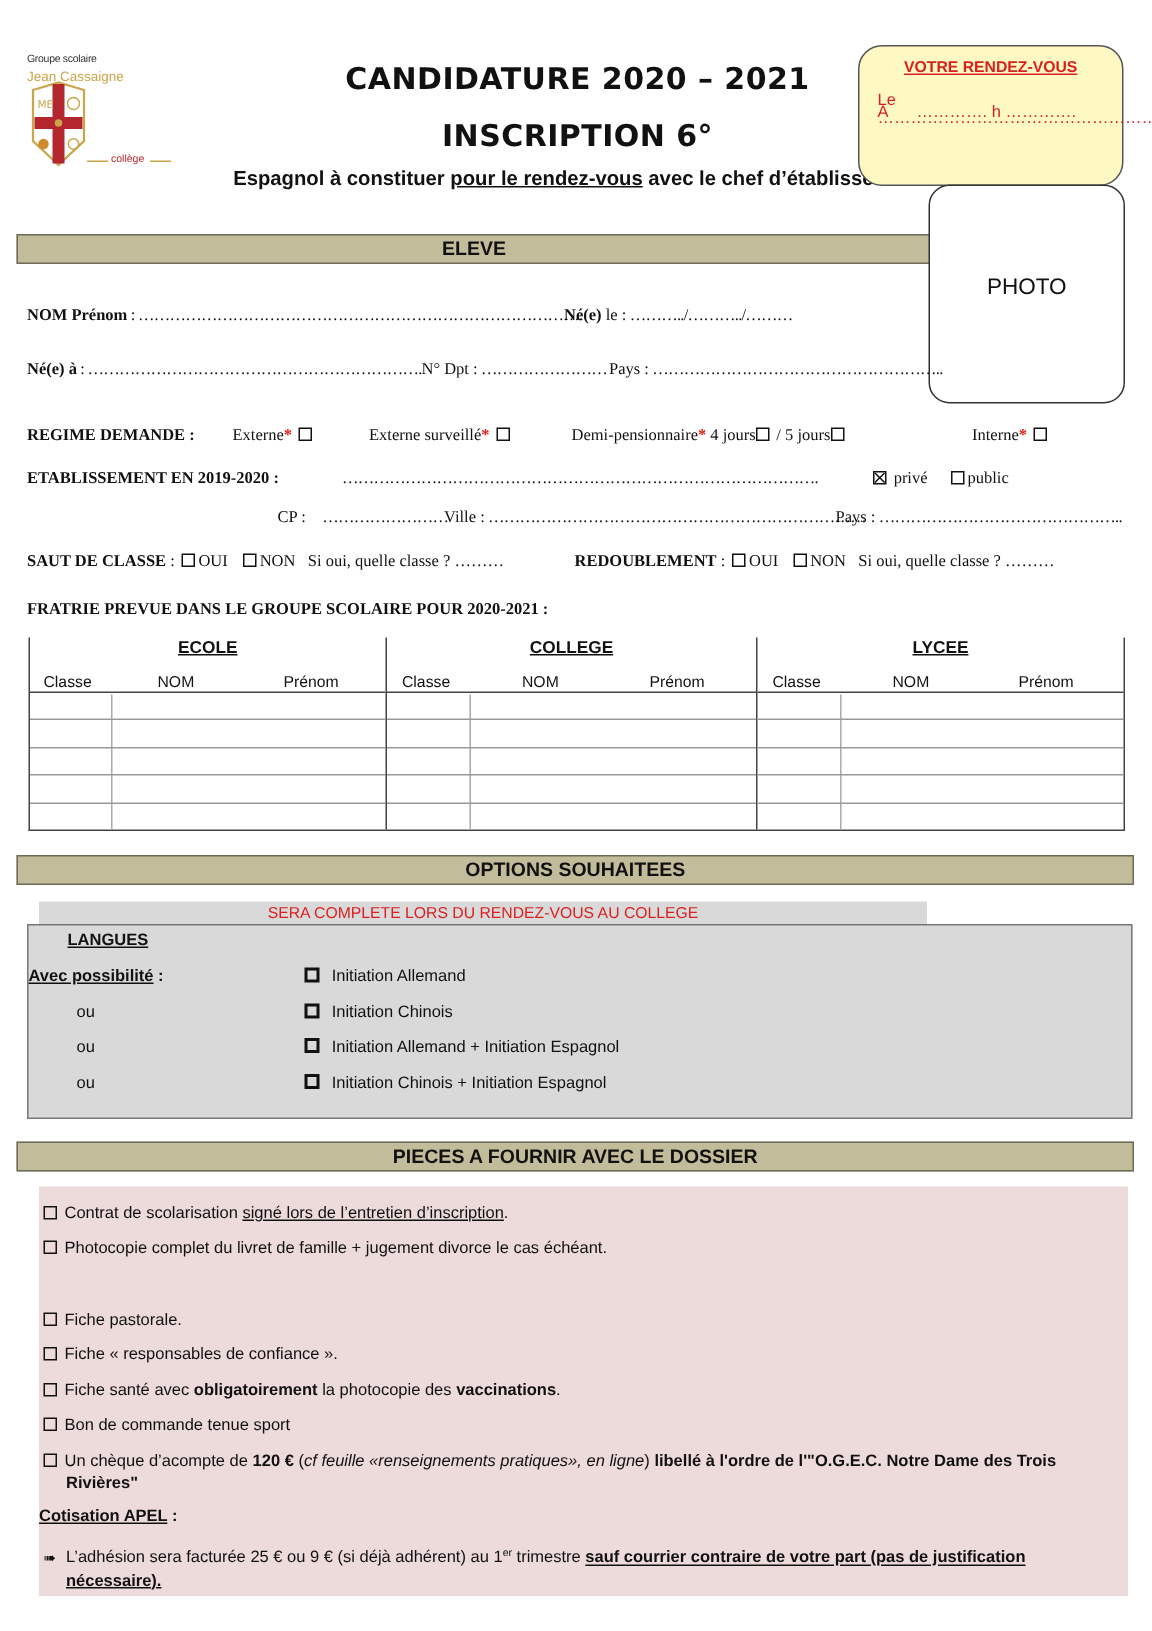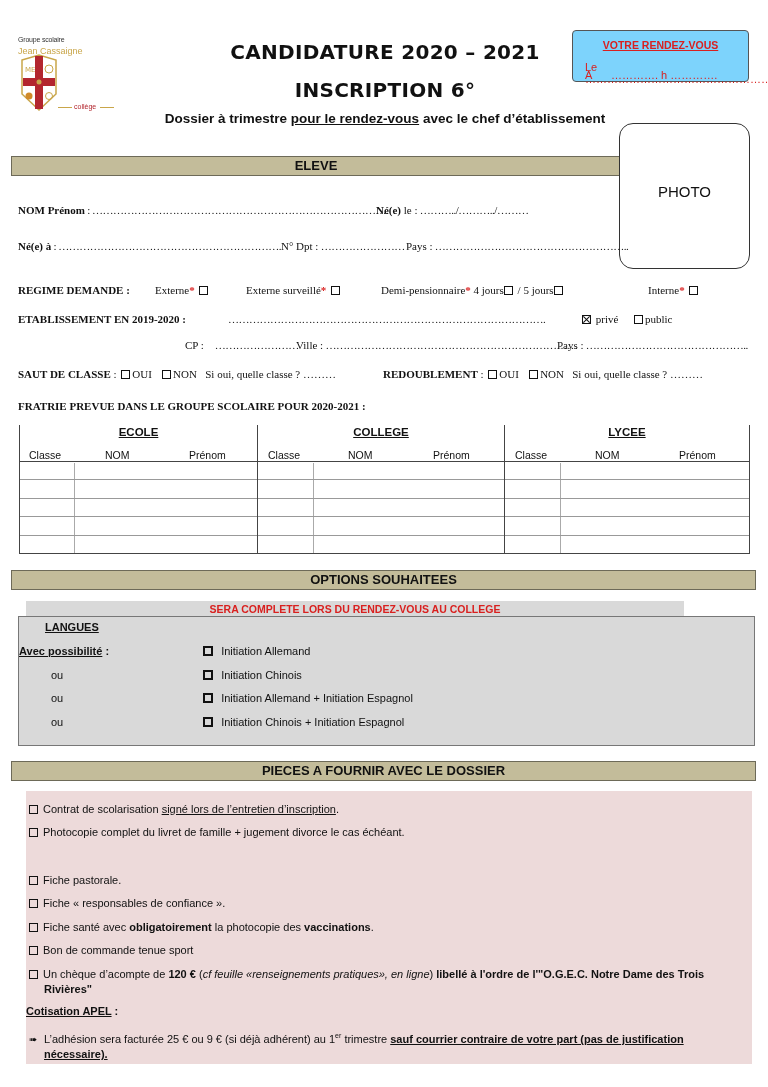--- a/index.html
+++ b/index.html
@@ -15,21 +15,21 @@
   .logo-college { position: absolute; left: 44px; top: 67px; font-size: 7px; color: #b3262e; }
   .logo-line { position: absolute; top: 71px; height: 1px; background: #c9a64a; }
 
   
   .title1 { left: 150px; width: 470px; top: 40px; text-align: center; font-family: "DejaVu Sans", sans-serif; font-weight: bold; font-size: 20px; letter-spacing: 0.3px; }
   .title2 { left: 150px; width: 470px; top: 78px; text-align: center; font-family: "DejaVu Sans", sans-serif; font-weight: bold; font-size: 20px; letter-spacing: 0.3px; }
   .subtitle { left: 150px; width: 470px; top: 111px; text-align: center; font-weight: bold; font-size: 13.5px; }
   .subtitle u { text-decoration: underline; }
 
   
-  .rdv { left: 572px; top: 30px; width: 177px; height: 52px; background: #7dd3fc; border: 1.5px solid #555; border-radius: 4px; color: #d9201f; }
+  .rdv { left: 572px; top: 30px; width: 177px; height: 94px; background: #fef9c3; border: 1.5px solid #555; border-radius: 16px; color: #d9201f; }
   .rdv-title { position: absolute; top: 8px; left: 0; width: 100%; text-align: center; font-weight: bold; font-size: 10.5px; text-decoration: underline; }
   .rdv-row { position: absolute; left: 12px; font-size: 11px; }
   .rdv-row span.lbl { display: inline-block; width: 26px; }
 
   
   .bar { left: 11px; width: 745px; height: 20px; background: #c3bc9a; border: 1px solid #6d6a58; text-align: center; font-weight: bold; font-size: 13px; line-height: 18px; }
   .bar-eleve { top: 156px; width: 610px; }
 
   
   .photo { left: 619px; top: 123px; width: 131px; height: 146px; border: 1.5px solid #333; border-radius: 14px; background: #fff; display: flex; align-items: center; justify-content: center; padding-bottom: 10px; }
@@ -52,21 +52,21 @@
   .frat-grp + .frat-grp { border-left: 1px solid #444; }
   .frat-head { position: absolute; top: 1px; width: 100%; text-align: center; font-weight: bold; font-size: 11.5px; text-decoration: underline; }
   .frat-cols { position: absolute; top: 24px; width: 100%; font-size: 10.5px; }
   .frat-cols span { position: absolute; }
   .frat-rows { position: absolute; top: 36px; left: 0; right: 0; bottom: 0; border-top: 1px solid #444; }
   .frat-row { height: 18.4px; border-bottom: 1px solid #999; }
   .frat-row:last-child { border-bottom: none; }
   .frat-vsep { position: absolute; top: 10px; bottom: 0; width: 1px; background: #aaa; }
 
   
-  .opt-sub { left: 26px; top: 601px; width: 658px; height: 16px; background: #d9d9d9; text-align: center; color: #d9201f; font-weight: bold; font-size: 10.5px; line-height: 16px; }
+  .opt-sub { left: 26px; top: 601px; width: 592px; height: 16px; background: #d9d9d9; text-align: center; color: #d9201f; font-weight: normal; font-size: 10.5px; line-height: 16px; }
   .opt-box { left: 18px; top: 616px; width: 737px; height: 130px; background: #d9d9d9; border: 1px solid #777; }
   .langues { position: absolute; left: 26px; top: 4px; font-weight: bold; font-size: 11px; text-decoration: underline; }
   .opt-row { position: absolute; font-size: 11px; white-space: nowrap; }
   .opt-left { position: absolute; text-align: left; width: 120px; }
   .opt-check { position: absolute; left: 182px; }
 
   
   .pieces { left: 26px; top: 791px; width: 726px; height: 273px; background: #eddada; }
   .p-item { position: absolute; left: 3px; font-size: 11px; white-space: nowrap; }
   .p-item .cb { border-width: 1px; margin-left: 0; margin-right: 5px; }
@@ -90,21 +90,21 @@
     <circle cx="19" cy="28" r="2.5" fill="#c9a64a"></circle>
   </svg>
   <div class="logo-line" style="left:40px; width:14px;"></div>
   <div class="logo-college" style="left:56px;">collège</div>
   <div class="logo-line" style="left:82px; width:14px;"></div>
 </div>
 
 <div class="abs title1">CANDIDATURE 2020 – 2021</div>
 <div class="abs title2">INSCRIPTION 6°</div>
 <div class="abs subtitle">
-  <span>Dossier à trimestre </span><u>pour le rendez-vous</u><span> avec le chef d’établissement</span>
+  <span>Espagnol à constituer </span><u>pour le rendez-vous</u><span> avec le chef d’établissement</span>
 </div>
 
 <div class="abs rdv">
   <div class="rdv-title">VOTRE RENDEZ-VOUS</div>
   <div class="rdv-row" style="top:30px;">
     <span class="lbl">Le</span><span>……………………………………………</span>
   </div>
   <div class="rdv-row" style="top:38px;">
     <span class="lbl">A</span><span>…………. h ………….</span>
   </div>

